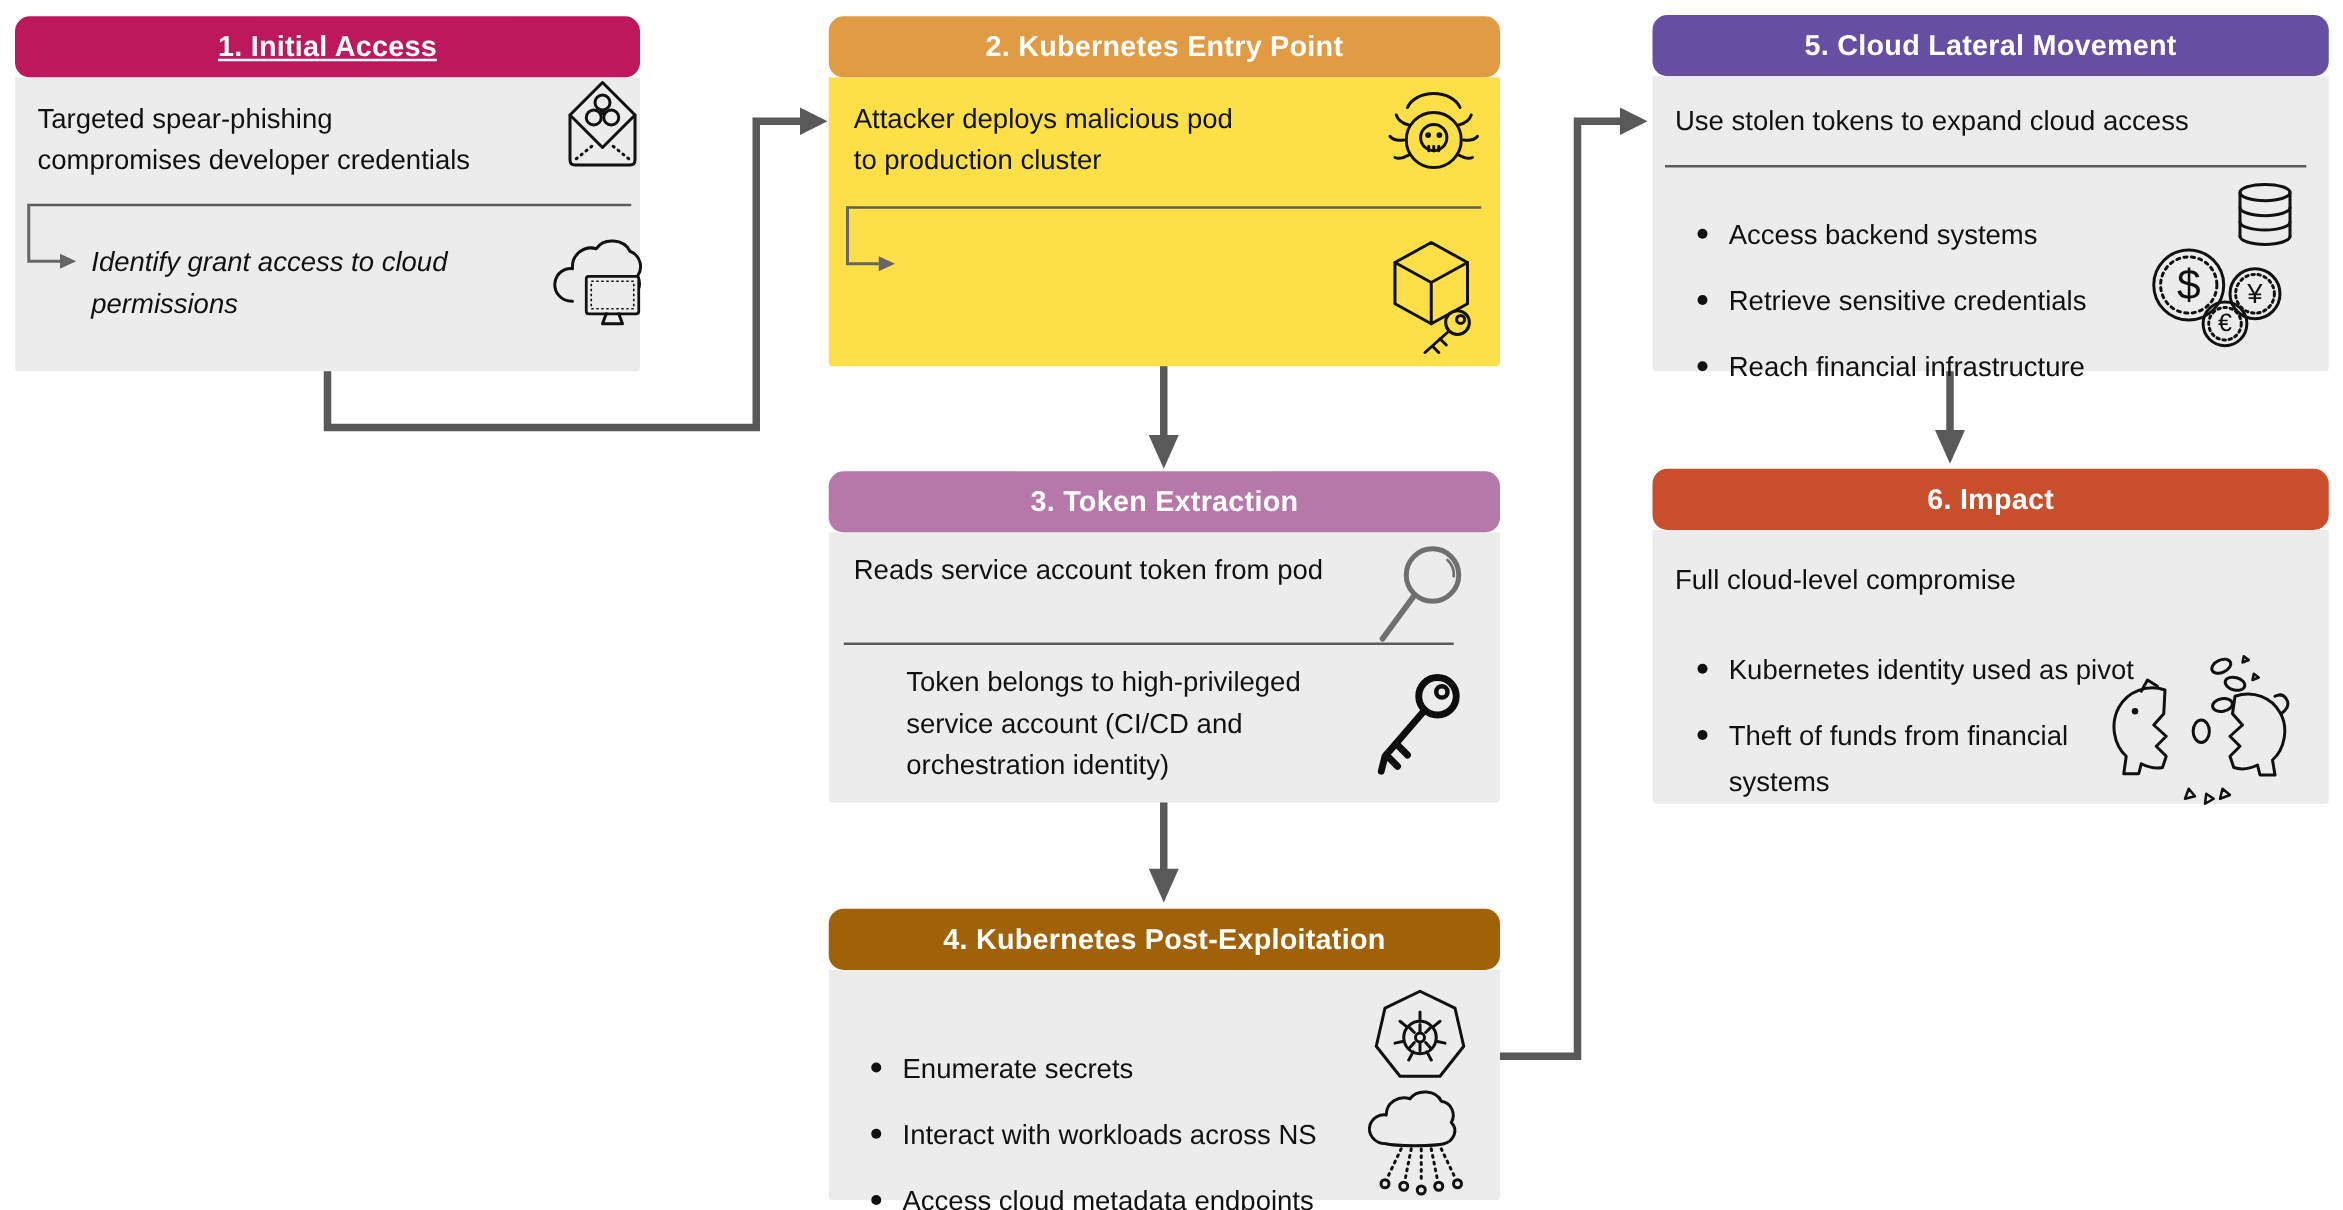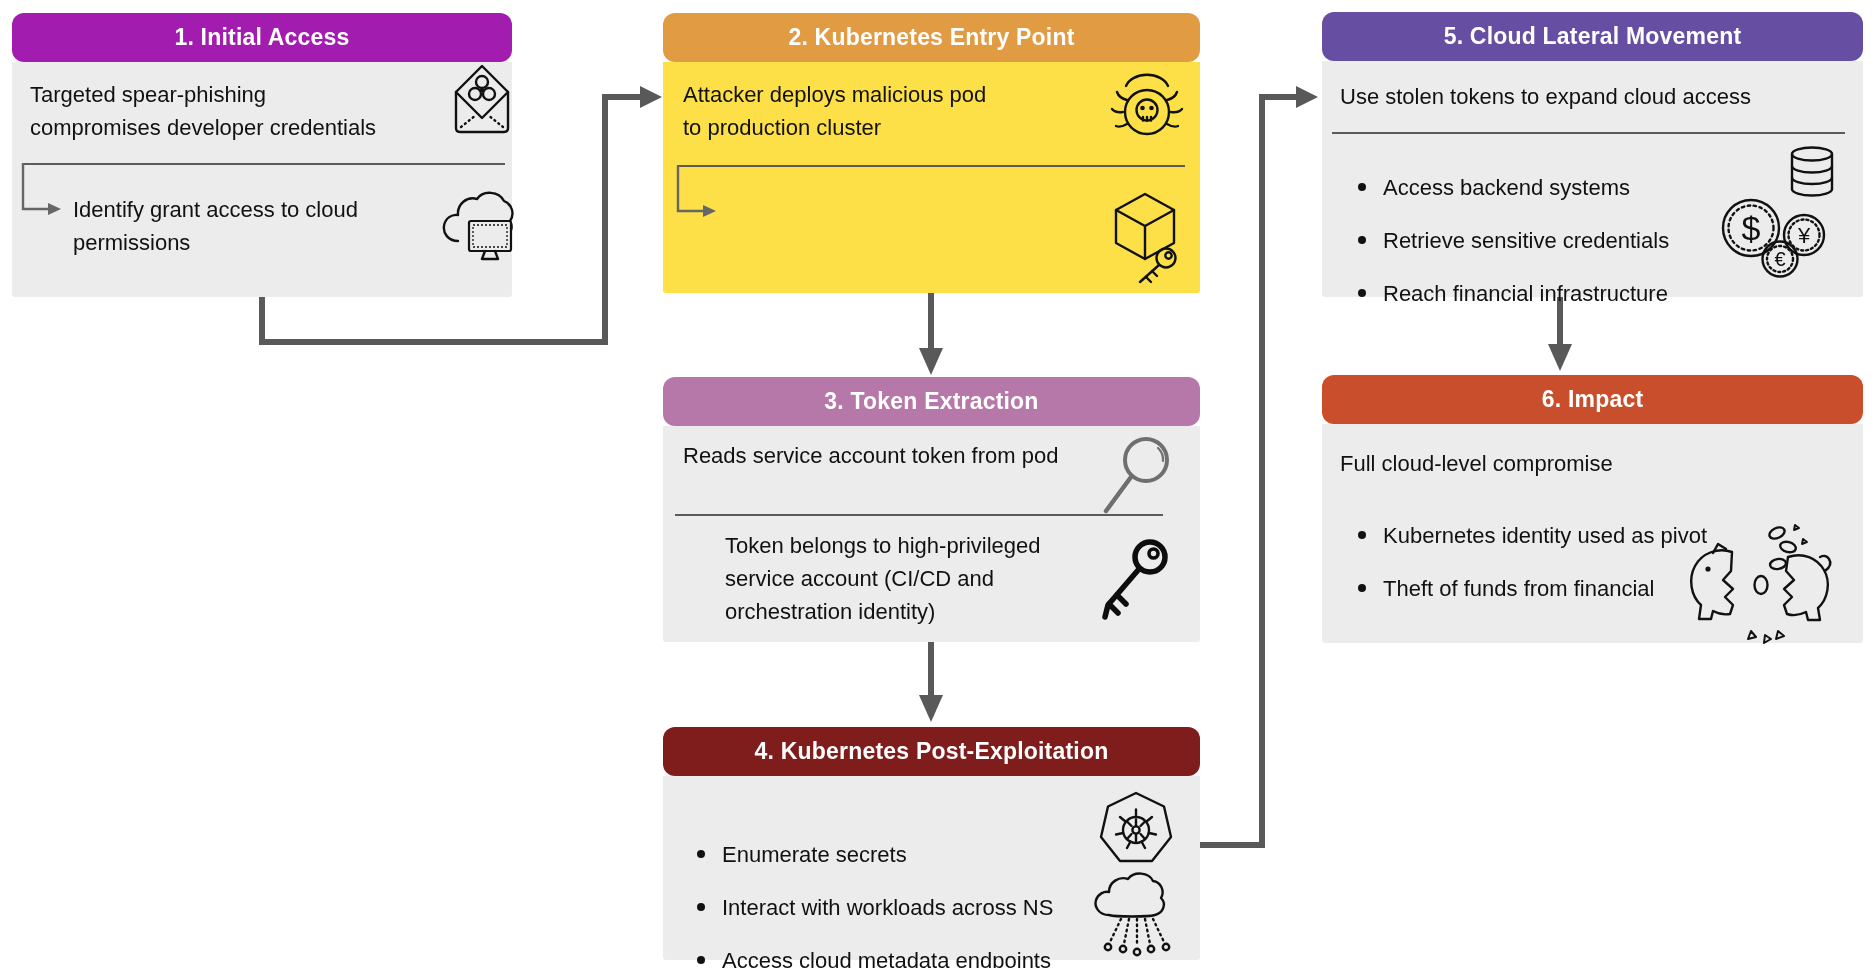--- a/index.html
+++ b/index.html
@@ -44,21 +44,21 @@
       <path d="M1200,845 H1262 V97 H1296" style="stroke: rgb(89, 89, 89);"></path>
       <polygon points="1296,86 1296,108 1318,97" style="fill: rgb(89, 89, 89);"></polygon>
     </g>
     <g>
       <path d="M1560,295 V346" style="stroke: rgb(89, 89, 89);"></path>
       <polygon points="1548,344 1572,344 1560,371" style="fill: rgb(89, 89, 89);"></polygon>
     </g>
   </svg>
 
   <section class="node" style="left:12px;top:13px;width:500px;height:284px;">
-    <div class="hdr" style="background: #a21caf;">
+    <div class="hdr" style="background: #be185d; text-decoration: underline;">
       <span>1. Initial Access</span>
     </div>
     <div class="bdy" style="background: rgb(236, 236, 236);">
       <div class="tline" style="left:18px;top:16px;">
         <div>Targeted spear-phishing</div>
         <div>compromises developer credentials</div>
       </div>
       <svg class="icon" style="left:440px;top:2px;" width="60" height="72" viewBox="0 0 60 72">
         <polygon class="s" points="30,2 56,28 30,54 4,28"></polygon>
         <circle class="s" cx="30" cy="18" r="6" stroke-width="2"></circle>
@@ -67,21 +67,21 @@
         <circle cx="30" cy="26" r="2.2" fill="#111"></circle>
         <path class="s" d="M4,28 V64 Q4,68 8,68 H52 Q56,68 56,64 V28"></path>
         <path class="s" d="M9,63 L24,51" stroke-dasharray="1,4" stroke-width="2"></path>
         <path class="s" d="M51,63 L36,51" stroke-dasharray="1,4" stroke-width="2"></path>
       </svg>
       <div class="divider" style="left: 10px; top: 101px; width: 483px; background: rgb(91, 91, 91);"></div>
       <svg class="abs" style="left:8px;top:101px;" width="46" height="58" viewBox="0 0 46 58">
         <path d="M3,0 V46 H28" fill="none" stroke="#666" stroke-width="2.4"></path>
         <polygon points="28,40 28,52 41,46" fill="#666"></polygon>
       </svg>
-      <div class="tline" style="left:61px;top:131px;">
+      <div class="tline" style="left:61px;top:131px;font-style:italic;">
         <div>Identify grant access to cloud</div>
         <div>permissions</div>
       </div>
       <svg class="icon" style="left:428px;top:121px;" width="76" height="86" viewBox="0 0 76 86">
         <path class="s" stroke-width="2.8" d="M18,58 C8,58 3,50 4,43 C5,35 12,31 18,32 C17,21 27,13 37,16 C43,7 59,8 64,18 C72,21 75,31 70,38 C74,45 70,54 62,56"></path>
         <rect x="29" y="38" width="42" height="30" rx="2" fill="#ececec" stroke="#111" stroke-width="2.2"></rect>
         <rect x="33" y="42" width="34" height="22" fill="none" stroke="#111" stroke-width="1.3" stroke-dasharray="2,2"></rect>
         <path class="s" stroke-width="2" d="M45,68 L42,76 L58,76 L55,68" fill="#ececec"></path>
       </svg>
     </div>
@@ -151,21 +151,21 @@
           <circle cx="67.5" cy="24.5" r="4.5" stroke-width="3.6"></circle>
           <path d="M53,40 L22,76 L19,88"></path>
           <path d="M31,66 l9,9"></path>
           <path d="M23,75 l9,9"></path>
         </g>
       </svg>
     </div>
   </section>
 
   <section class="node" style="left:663px;top:727px;width:537px;height:233px;">
-    <div class="hdr" style="background: #7f1d1d;">
+    <div class="hdr" style="background: #a16207;">
       <span>4. Kubernetes Post-Exploitation</span>
     </div>
     <div class="bdy" style="background: rgb(236, 236, 236);">
       <div class="blist" style="left:34px;top:44px;">
         <div class="brow">
           <span class="dot"></span>
           <span>Enumerate secrets</span>
         </div>
         <div class="brow">
           <span class="dot"></span>
@@ -249,20 +249,21 @@
       </div>
       <div class="blist" style="left:36px;top:77px;">
         <div class="brow">
           <span class="dot"></span>
           <span>Kubernetes identity used as pivot</span>
         </div>
         <div class="brow">
           <span class="dot"></span>
           <span>
             <span style="display:block;">Theft of funds from financial</span>
+            <span style="display:block;">systems</span>
           </span>
         </div>
       </div>
       <svg class="icon" style="left:363px;top:95px;" width="152" height="126" viewBox="0 0 152 126">
         <g class="s" stroke-width="2.6">
           <path d="M47,33 C33,28 17,34 10,47 C3,60 6,77 16,86 L14,100 L26,100 L28,92 C34,95 40,96 45,95 L48,86 L40,78 L48,70 L38,61 L46,52 Z"></path>
           <path d="M28,34 l5,-9 l8,5"></path>
           <path d="M103,38 C118,33 132,39 139,51 C146,63 143,80 133,89 L135,101 L123,101 L121,93 C115,96 108,97 102,95 L99,86 L107,78 L99,70 L109,61 L101,52 Z"></path>
           <path d="M140,52 q8,-6 4,-12 q-3,-5 -9,-2"></path>
           <ellipse cx="92" cy="14" rx="8" ry="5" transform="rotate(-25 92 14)"></ellipse>

